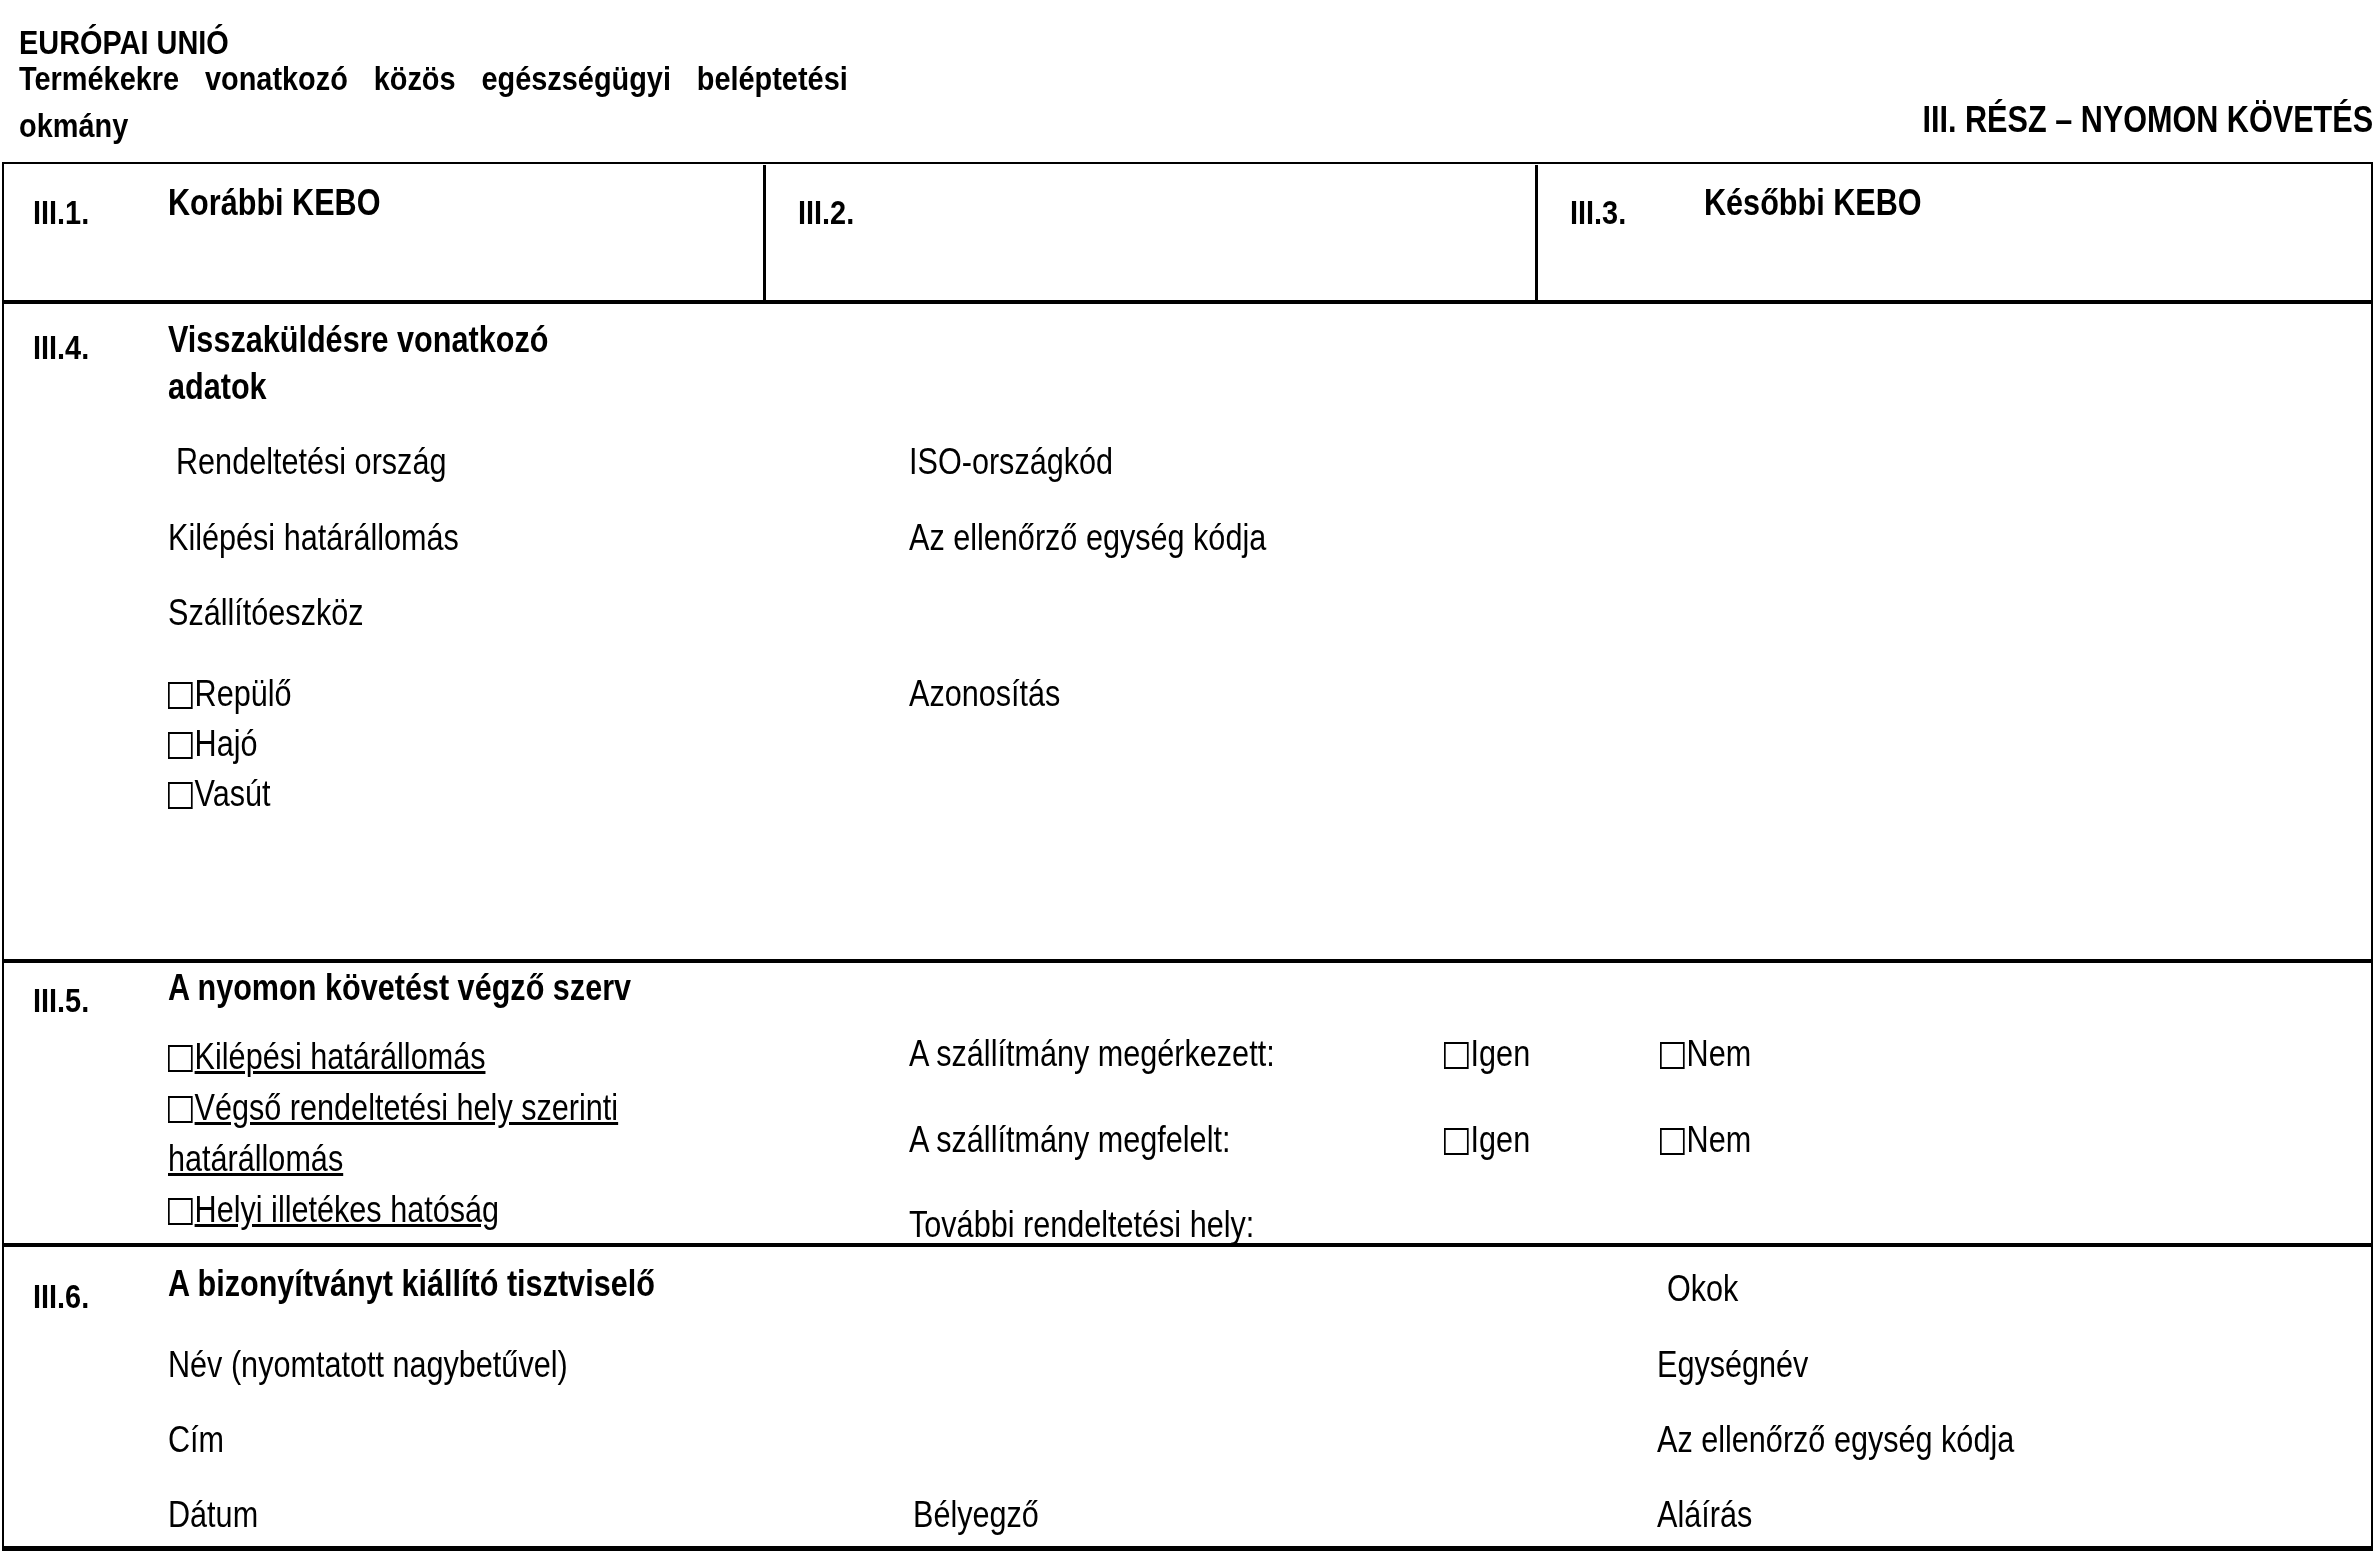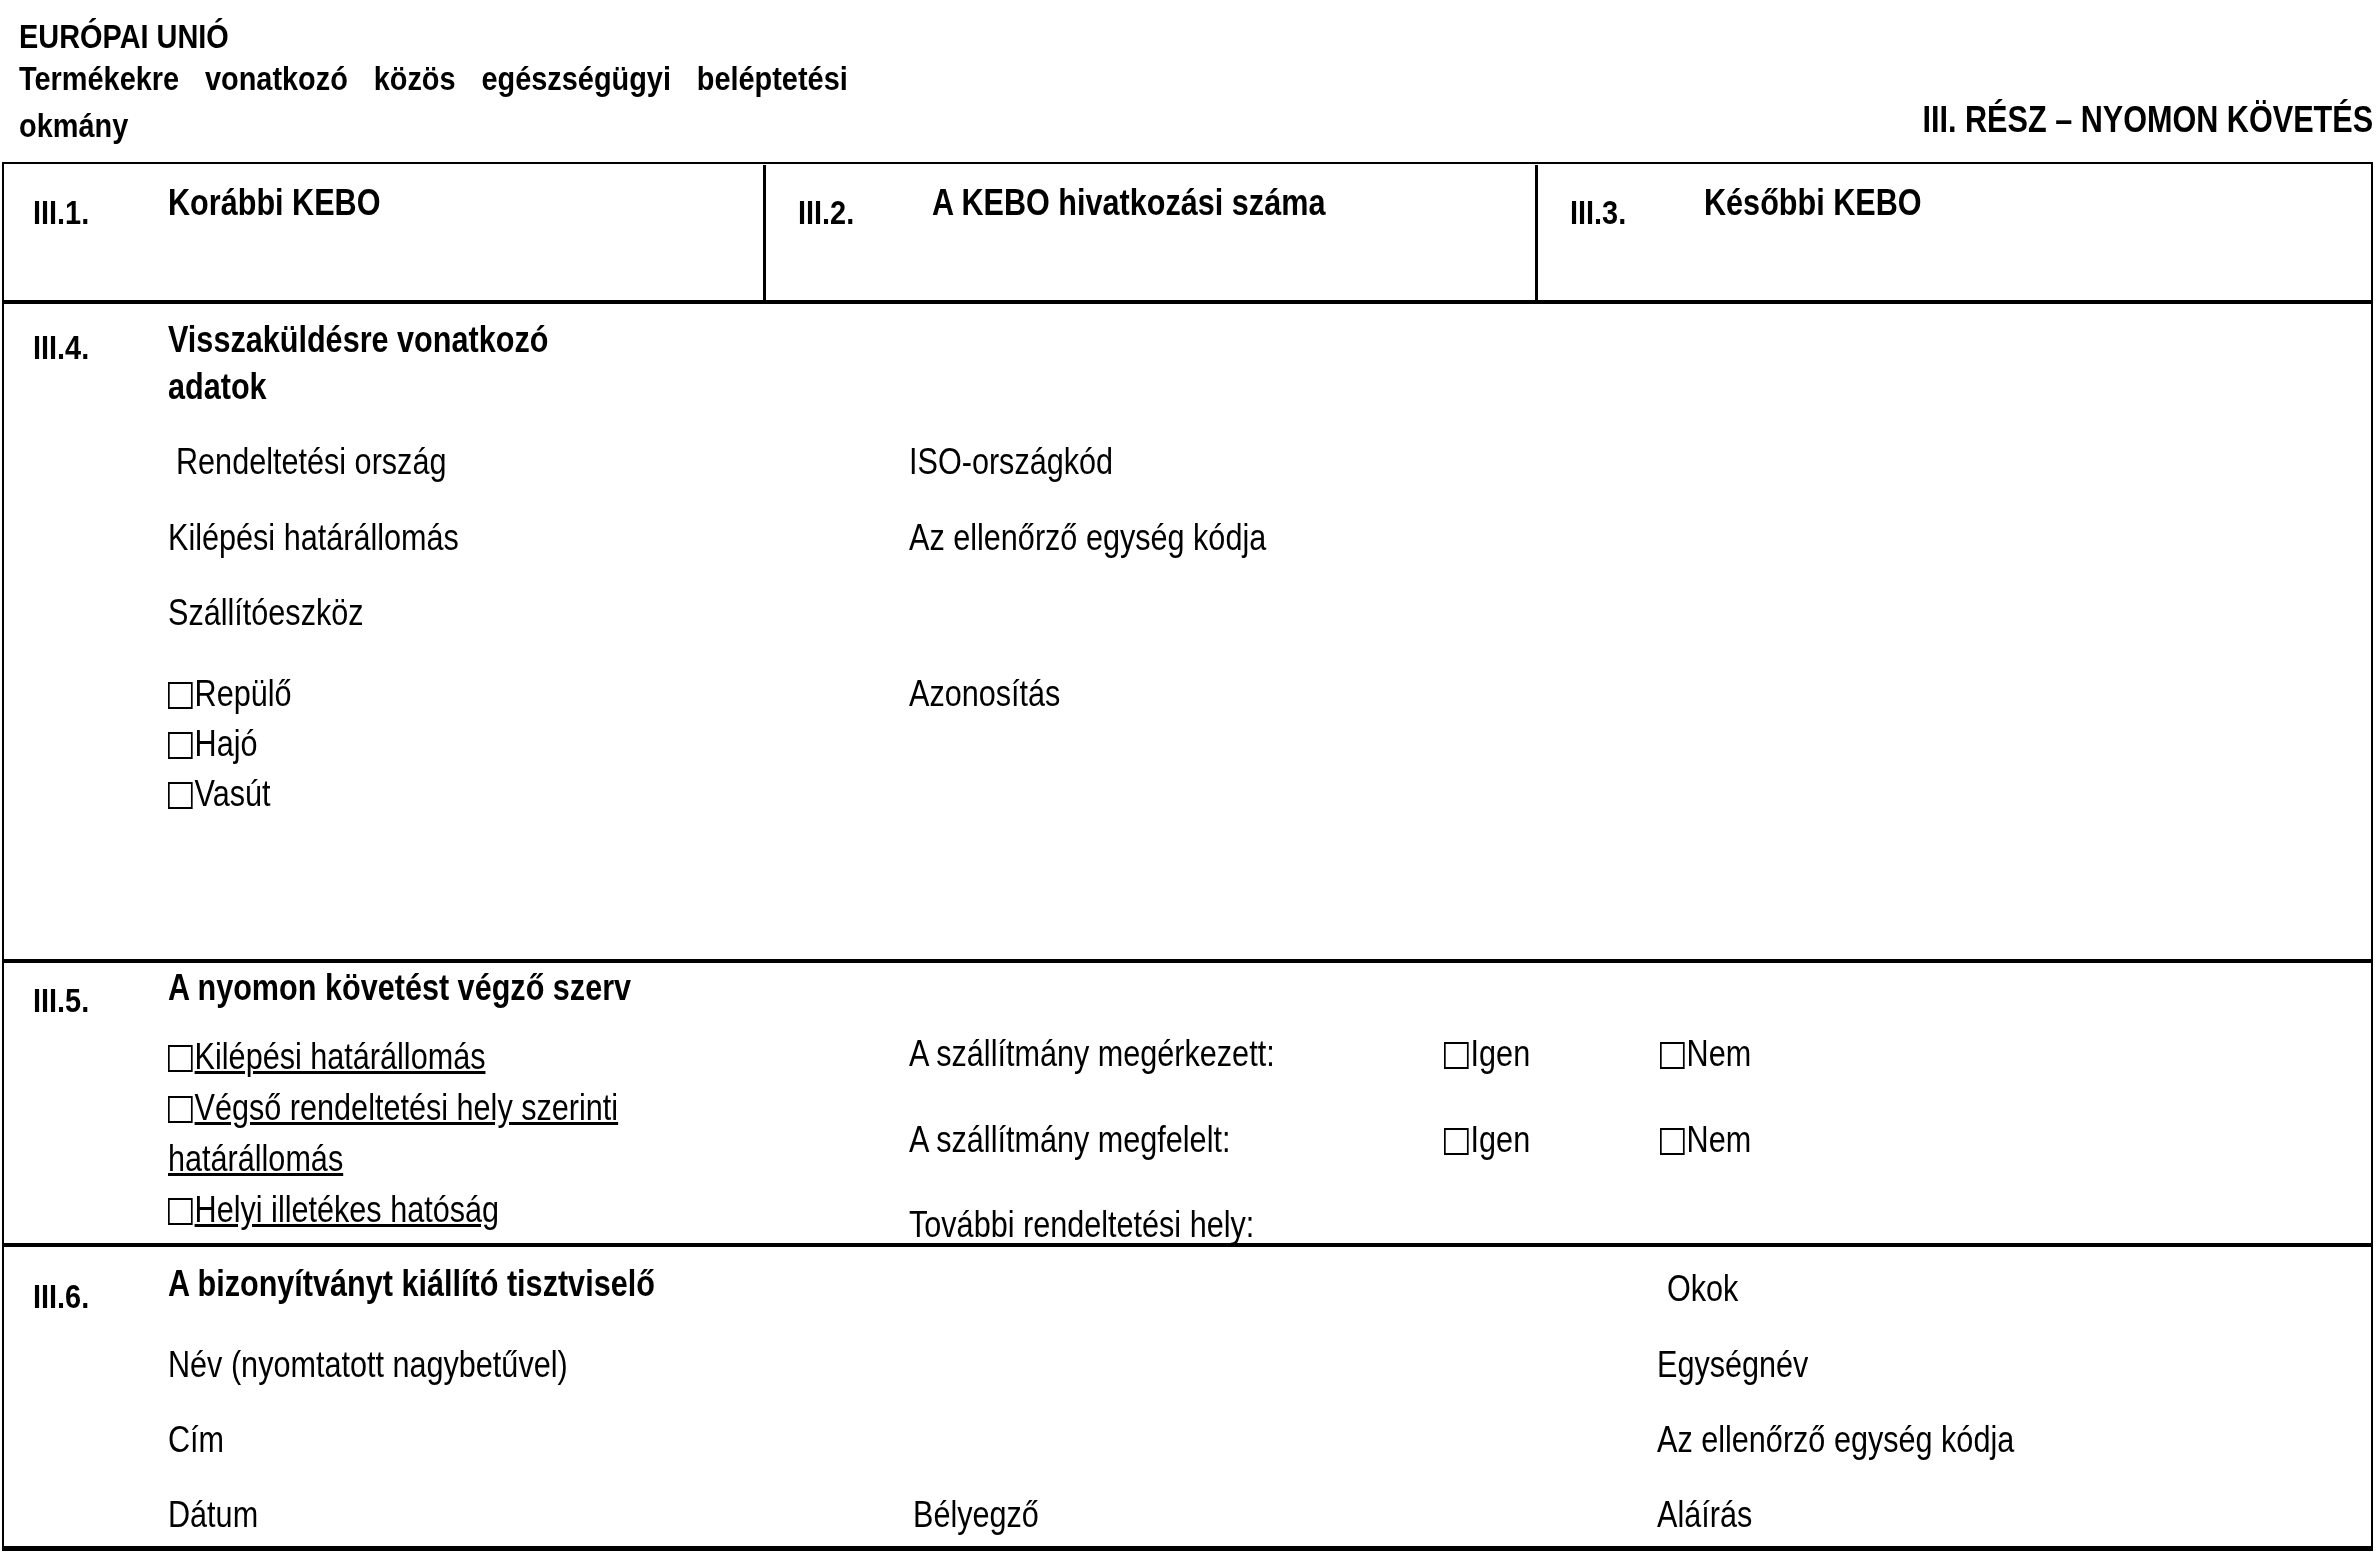--- a/index.html
+++ b/index.html
@@ -37,21 +37,21 @@
     display:inline-block;width:24.5px;height:22.6px;
     border:2.8px solid #000;margin-right:2.8px;vertical-align:-2.8px;
     background:#fff;
   }
 </style>
 </head>
 <body>
 
 <div class="page">
 
-  <div class="pos b" style="left:19px;top:19px;font-size:34px">
+  <div class="pos b" style="left:19px;top:25px;font-size:34px">
     <span class="cx nw">EURÓPAI UNIÓ</span>
   </div>
   <div class="pos b" style="left:19px;top:55px;font-size:34px;line-height:47px">
     <span class="cx just" style="width:975px">Termékekre vonatkozó közös egészségügyi beléptetési okmány</span>
   </div>
   <div class="pos b" style="right:3.8px;top:102px;font-size:36px">
     <span class="cx nw rt">III. RÉSZ – NYOMON KÖVETÉS</span>
   </div>
 
   <div class="tframe"></div>
@@ -62,23 +62,20 @@
   <div class="vline" style="left:1535px"></div>
 
   <div class="pos num" style="left:33px;top:195px">
     <span class="cx nw">III.1.</span>
   </div>
   <div class="pos ttl" style="left:168px;top:185px">
     <span class="cx nw">Korábbi KEBO</span>
   </div>
   <div class="pos num" style="left:798px;top:195px">
     <span class="cx nw">III.2.</span>
-  </div>
-  <div class="pos ttl" style="left:932px;top:185px">
-    <span class="cx nw">A KEBO hivatkozási száma</span>
   </div>
   <div class="pos num" style="left:1570px;top:195px">
     <span class="cx nw">III.3.</span>
   </div>
   <div class="pos ttl" style="left:1704px;top:185px">
     <span class="cx nw">Későbbi KEBO</span>
   </div>
 
   <div class="pos num" style="left:33px;top:330px">
     <span class="cx nw">III.4.</span>

